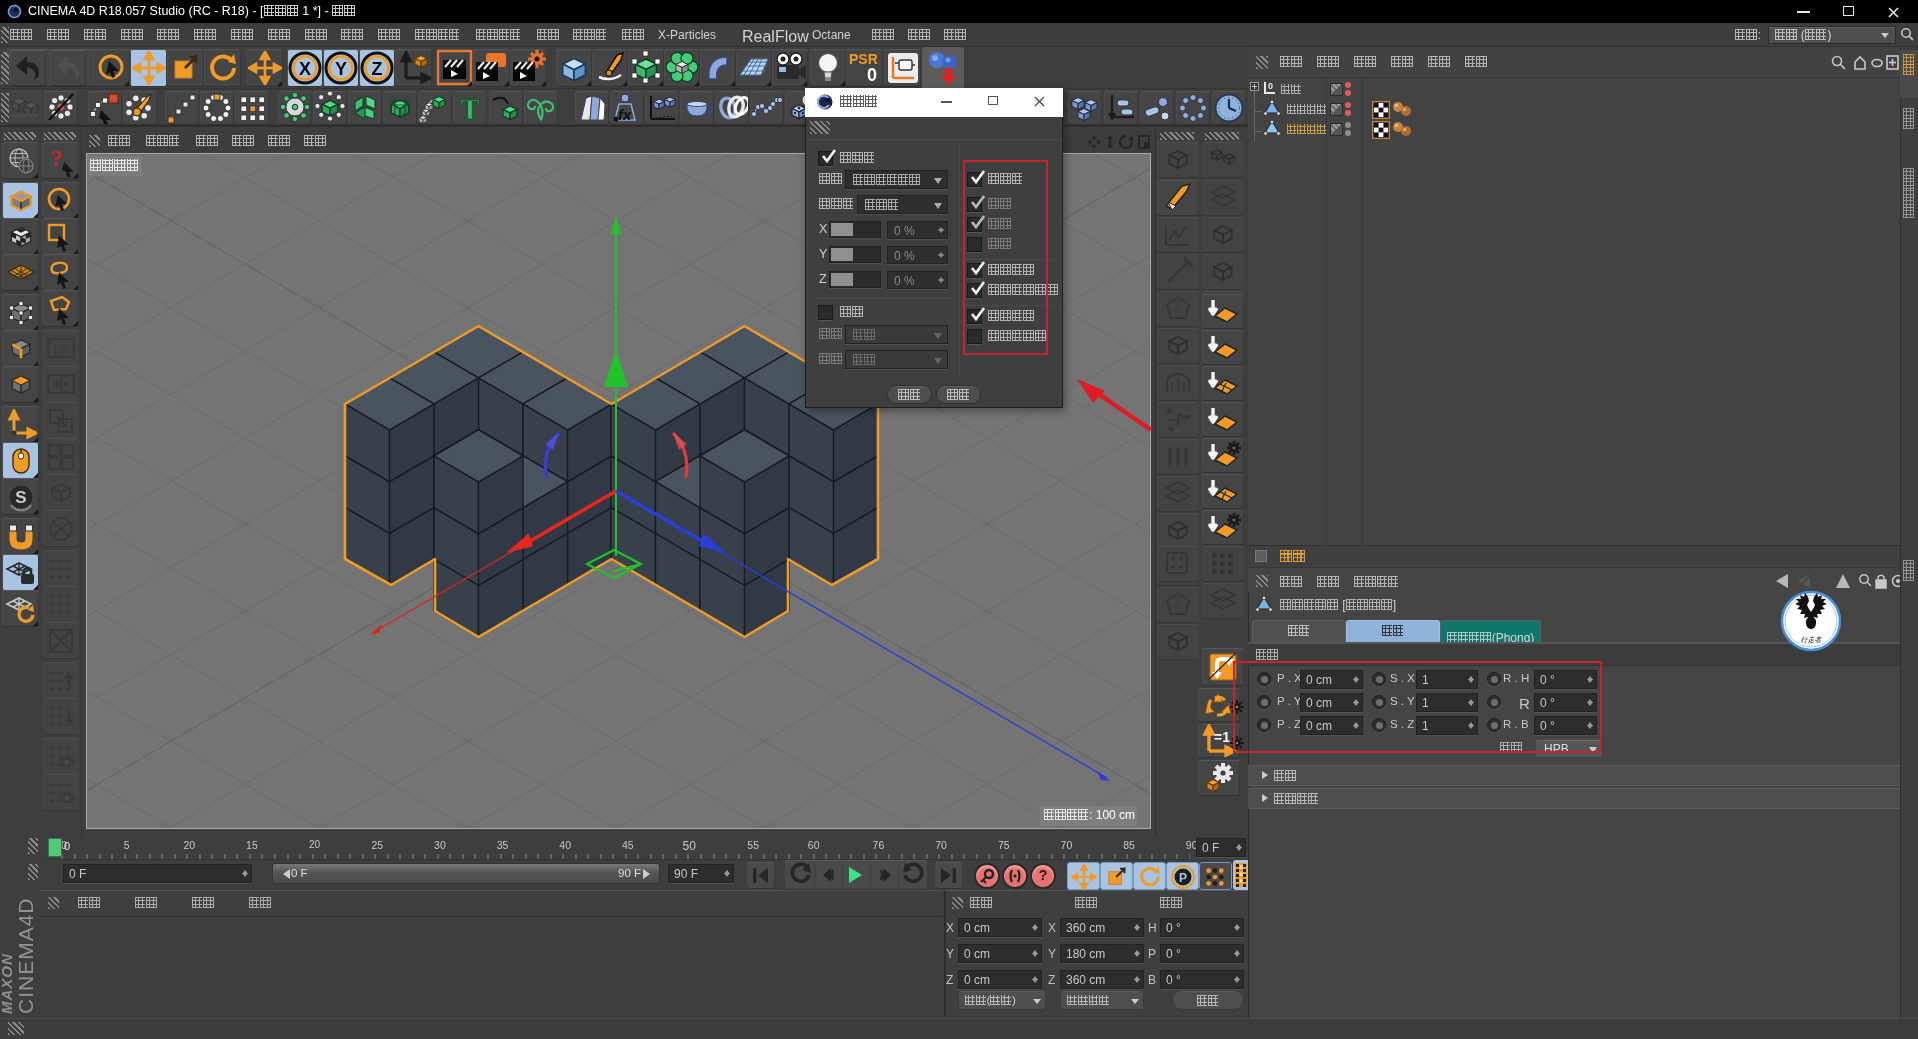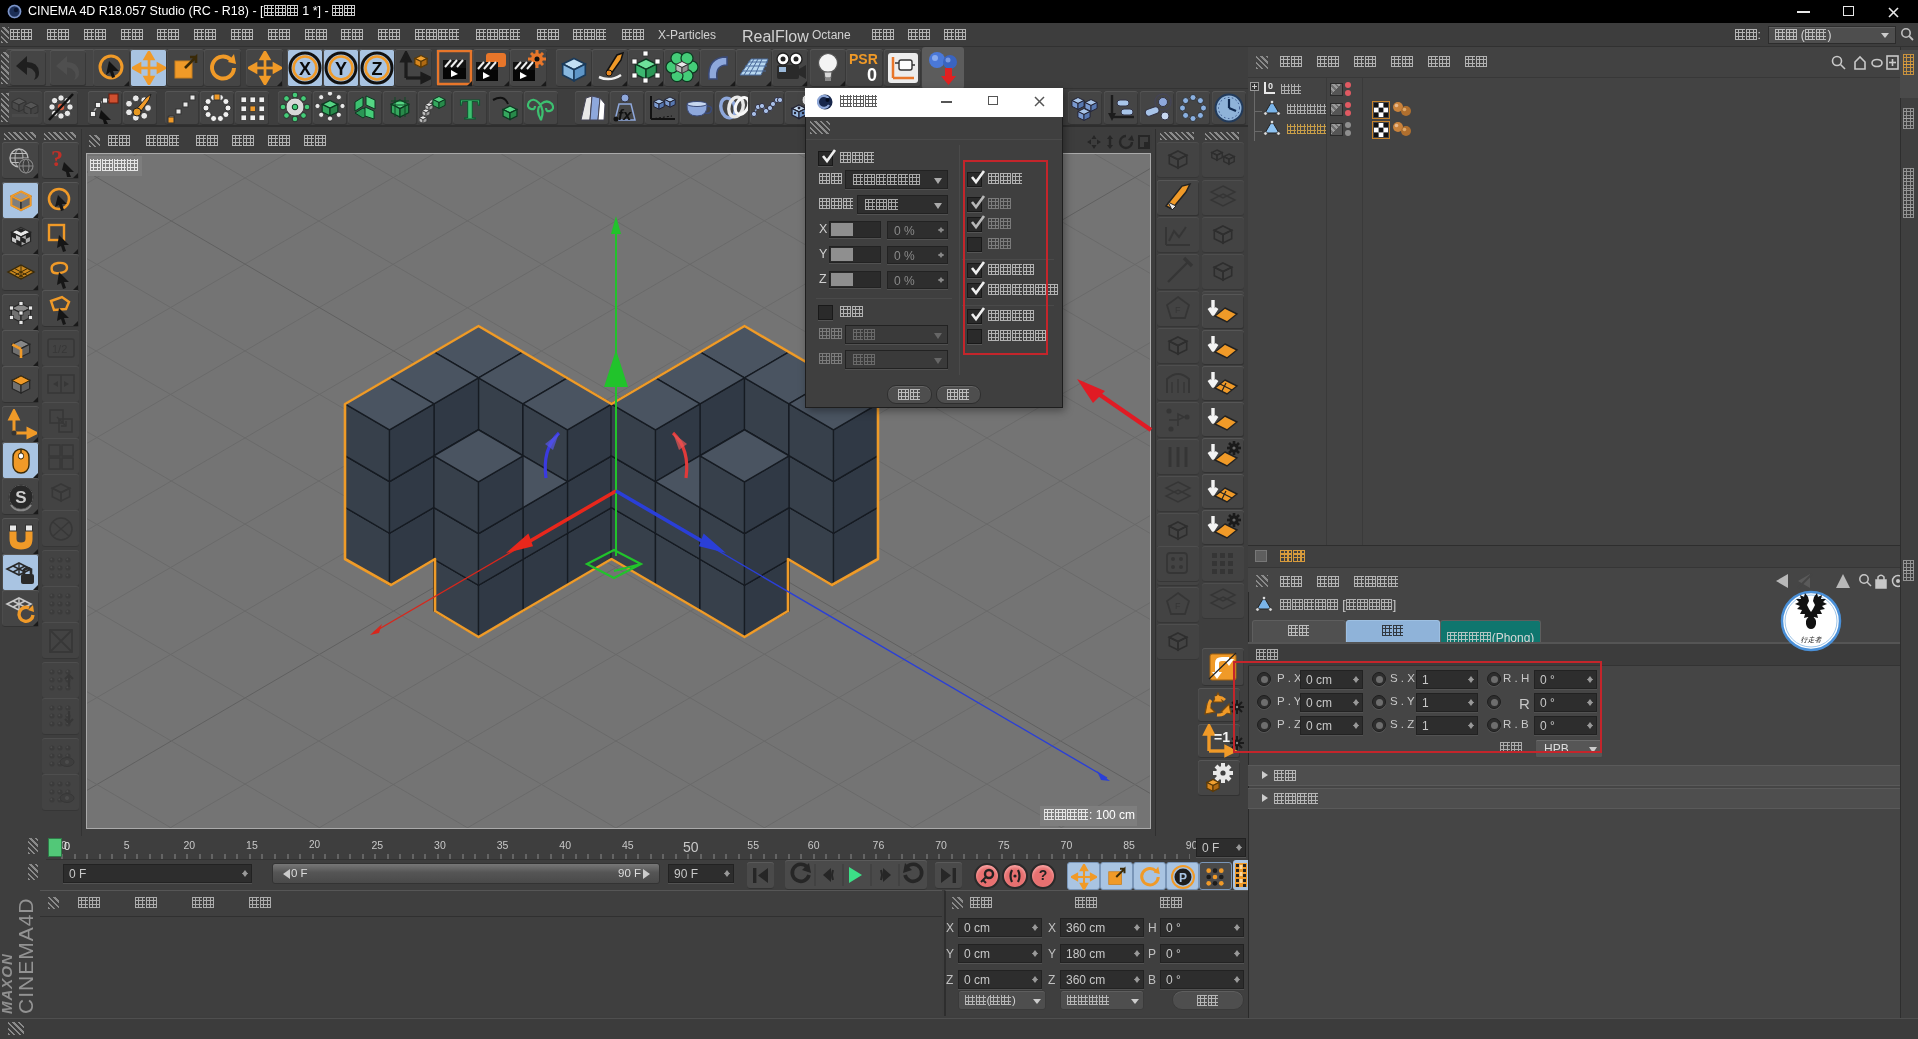--- a/index.html
+++ b/index.html
@@ -1769,21 +1769,21 @@
 <div class="ab" style="left:56.0px;top:839px;white-space:nowrap;color:#c8c8c8;font-size:10.5px;width:16px;text-align:center">0</div>
 <div class="ab" style="left:118.65px;top:839px;white-space:nowrap;color:#c8c8c8;font-size:10.5px;width:16px;text-align:center">5</div>
 <div class="ab" style="left:181.3px;top:839px;white-space:nowrap;color:#c8c8c8;font-size:10.5px;width:16px;text-align:center">20</div>
 <div class="ab" style="left:243.95px;top:839px;white-space:nowrap;color:#c8c8c8;font-size:10.5px;width:16px;text-align:center">15</div>
 <div class="ab" style="left:306.6px;top:839px;white-space:nowrap;color:#c8c8c8;font-size:10px;width:16px;text-align:center">20</div>
 <div class="ab" style="left:369.25px;top:839px;white-space:nowrap;color:#c8c8c8;font-size:10.5px;width:16px;text-align:center">25</div>
 <div class="ab" style="left:431.9px;top:839px;white-space:nowrap;color:#c8c8c8;font-size:10.5px;width:16px;text-align:center">30</div>
 <div class="ab" style="left:494.54999999999995px;top:839px;white-space:nowrap;color:#c8c8c8;font-size:10.5px;width:16px;text-align:center">35</div>
 <div class="ab" style="left:557.2px;top:839px;white-space:nowrap;color:#c8c8c8;font-size:10.5px;width:16px;text-align:center">40</div>
 <div class="ab" style="left:619.85px;top:839px;white-space:nowrap;color:#c8c8c8;font-size:10.5px;width:16px;text-align:center">45</div>
-<div class="ab" style="left:682.5px;top:839px;white-space:nowrap;color:#c8c8c8;font-size:14px;width:16px;text-align:right">50</div>
+<div class="ab" style="left:682.5px;top:839px;white-space:nowrap;color:#c8c8c8;font-size:12px;width:16px;text-align:left">50</div>
 <div class="ab" style="left:745.15px;top:839px;white-space:nowrap;color:#c8c8c8;font-size:10.5px;width:16px;text-align:center">55</div>
 <div class="ab" style="left:807.8px;top:839px;white-space:nowrap;color:#c8c8c8;font-size:10.5px;width:16px;text-align:left">60</div>
 <div class="ab" style="left:870.4499999999999px;top:839px;white-space:nowrap;color:#c8c8c8;font-size:10.5px;width:16px;text-align:center">76</div>
 <div class="ab" style="left:933.0999999999999px;top:839px;white-space:nowrap;color:#c8c8c8;font-size:10.5px;width:16px;text-align:center">70</div>
 <div class="ab" style="left:995.75px;top:839px;white-space:nowrap;color:#c8c8c8;font-size:10.5px;width:16px;text-align:center">75</div>
 <div class="ab" style="left:1058.4px;top:839px;white-space:nowrap;color:#c8c8c8;font-size:10.5px;width:16px;text-align:center">70</div>
 <div class="ab" style="left:1121.05px;top:839px;white-space:nowrap;color:#c8c8c8;font-size:10.5px;width:16px;text-align:center">85</div>
 <div class="ab" style="left:1183.7px;top:839px;white-space:nowrap;color:#c8c8c8;font-size:10.5px;width:16px;text-align:center">90</div>
 <svg class="ab" style="left:46px;top:854px" width="1144" height="6" viewBox="0 0 1144 6">
     <line x1="16" y1="0" x2="16" y2="5" stroke="#8a8a8a" stroke-width="1"></line>

